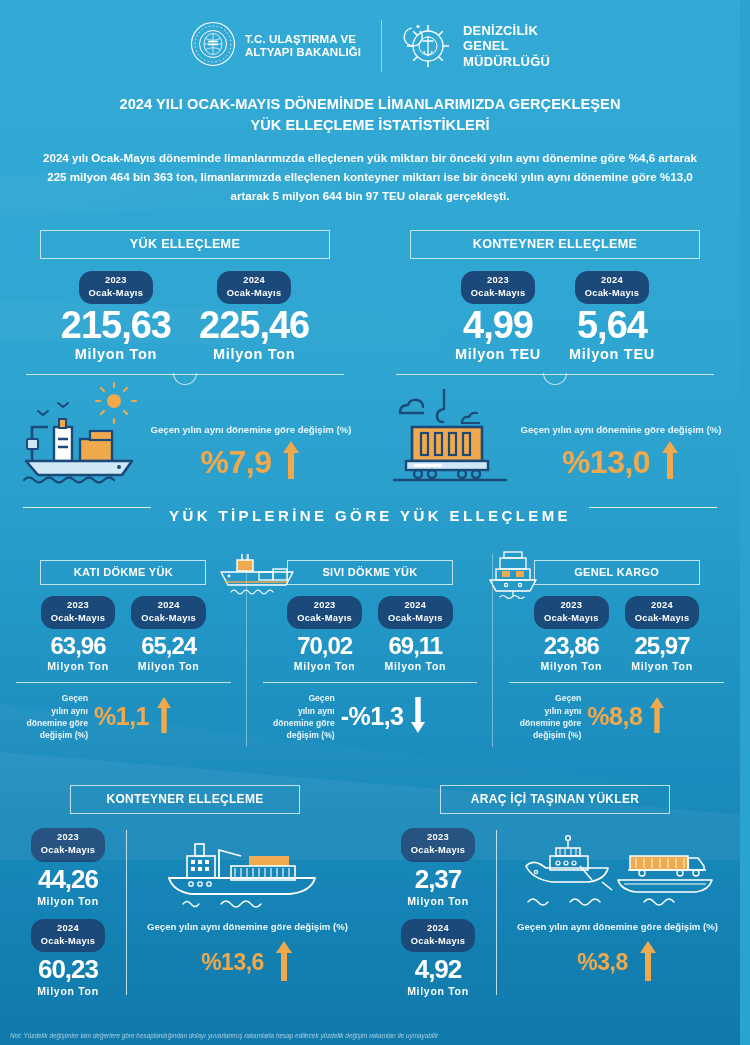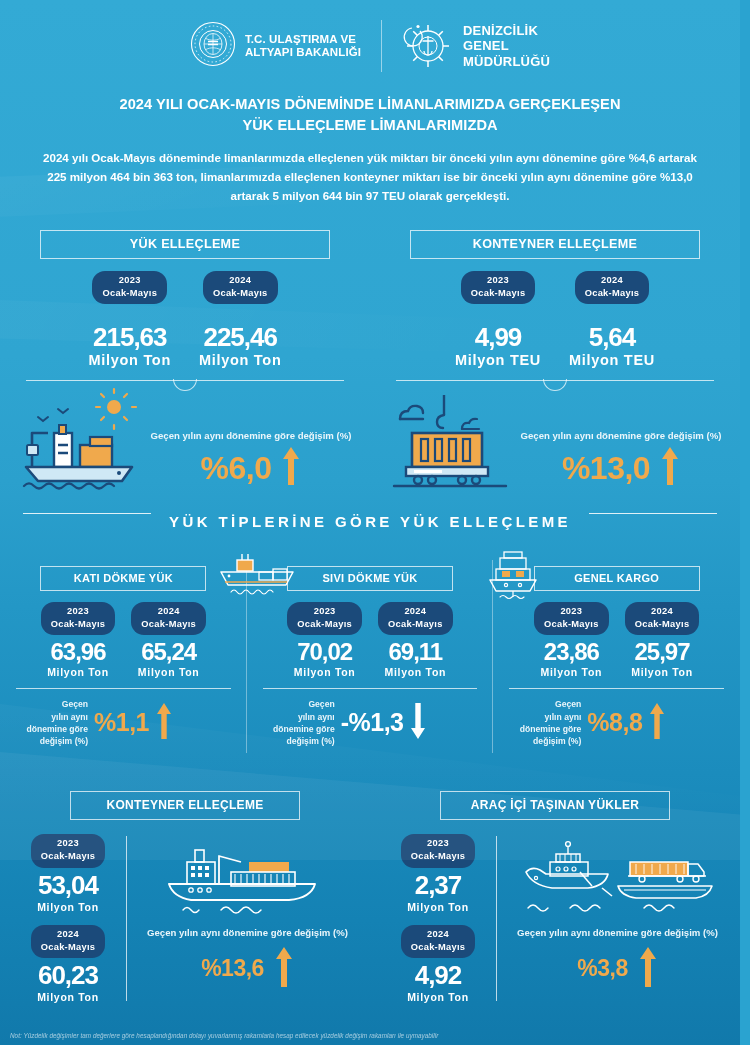--- a/index.html
+++ b/index.html
@@ -57,21 +57,21 @@
   .pct.white{color:#ffffff;}
   .arrow{display:inline-block;}
   .hr-line{height:1px;background:rgba(255,255,255,.72);}
 
   
   .top-panels{display:flex;margin-top:24px;}
   .panel{position:relative;flex:1;padding:0 18px;}
   .panel .sec-head{margin:0 22px;}
   .kpi-row{display:flex;justify-content:center;gap:28px;margin-top:12px;}
   .kpi{display:flex;flex-direction:column;align-items:center;}
-  .kpi .bignum{font-size:26px;margin-top:18px;}
+  .kpi .bignum{font-size:38px;margin-top:0;}
   .kpi .unit{font-size:14.5px;margin-top:-1px;}
   .divider-wrap{position:relative;margin:12px 8px 0;}
   .divider-wrap .notch{
     position:absolute;left:50%;top:-1px;transform:translateX(-50%);
     width:22px;height:11px;border:1px solid rgba(255,255,255,.72);border-top:none;
     border-radius:0 0 12px 12px;background:transparent;
   }
   .lower{display:flex;align-items:flex-end;margin-top:6px;}
   .icon-art{flex:0 0 auto;}
   .change-col{flex:1;display:flex;flex-direction:column;align-items:center;padding-bottom:4px;}
@@ -161,21 +161,21 @@
       <span class="dgm-text">
         <span>DENİZCİLİK</span><br>
         <span>GENEL</span><br>
         <span>MÜDÜRLÜĞÜ</span>
       </span>
     </div>
   </div>
 
   <div class="title">
     <span>2024 YILI OCAK-MAYIS DÖNEMİNDE LİMANLARIMIZDA GERÇEKLEŞEN</span><br>
-    <span>YÜK ELLEÇLEME LİMANLARIMIZDA</span>
+    <span>YÜK ELLEÇLEME İSTATİSTİKLERİ</span>
   </div>
 
   <div class="intro">2024 yılı Ocak-Mayıs döneminde limanlarımızda elleçlenen yük miktarı bir önceki yılın aynı dönemine göre %4,6 artarak 225 milyon 464 bin 363 ton, limanlarımızda elleçlenen konteyner miktarı ise bir önceki yılın aynı dönemine göre %13,0 artarak 5 milyon 644 bin 97 TEU olarak gerçekleşti.</div>
 
   <div class="top-panels">
 
     <div class="panel">
       <div class="sec-head">YÜK ELLEÇLEME</div>
       <div class="kpi-row">
         <div class="kpi">
@@ -227,21 +227,21 @@
             <circle cx="101" cy="86" r="2" fill="#1b4a7a"></circle>
 
             <g fill="none" stroke="#1b4a7a" stroke-width="2.2" stroke-linecap="round">
               <path d="M6 99q5-5 10 0t10 0 10 0 10 0 10 0 10 0 10 0 10 0 10 0"></path>
             </g>
           </svg>
         </div>
         <div class="change-col">
           <div class="changelbl">Geçen yılın aynı dönemine göre değişim (%)</div>
           <div class="pct-row">
-            <span class="pct">%6,0</span>
+            <span class="pct">%7,9</span>
             <span class="arrow">
               <svg width="20" height="42" viewBox="0 0 20 42">
                 <path d="M10 2l8 12h-5v26H7V14H2z" fill="#f0a94c"></path>
               </svg>
             </span>
           </div>
         </div>
       </div>
     </div>
 
@@ -479,21 +479,21 @@
 
     <div class="bpanel">
       <div class="sec-head">KONTEYNER ELLEÇLEME</div>
       <div class="b-body">
         <div class="b-left">
           <div style="text-align:center;">
             <div class="yearbadge">
               <span>2023</span><br>
               <span>Ocak-Mayıs</span>
             </div>
-            <div class="bignum">53,04</div>
+            <div class="bignum">44,26</div>
             <div class="unit">Milyon Ton</div>
           </div>
           <div style="text-align:center;">
             <div class="yearbadge">
               <span>2024</span><br>
               <span>Ocak-Mayıs</span>
             </div>
             <div class="bignum">60,23</div>
             <div class="unit">Milyon Ton</div>
           </div>

